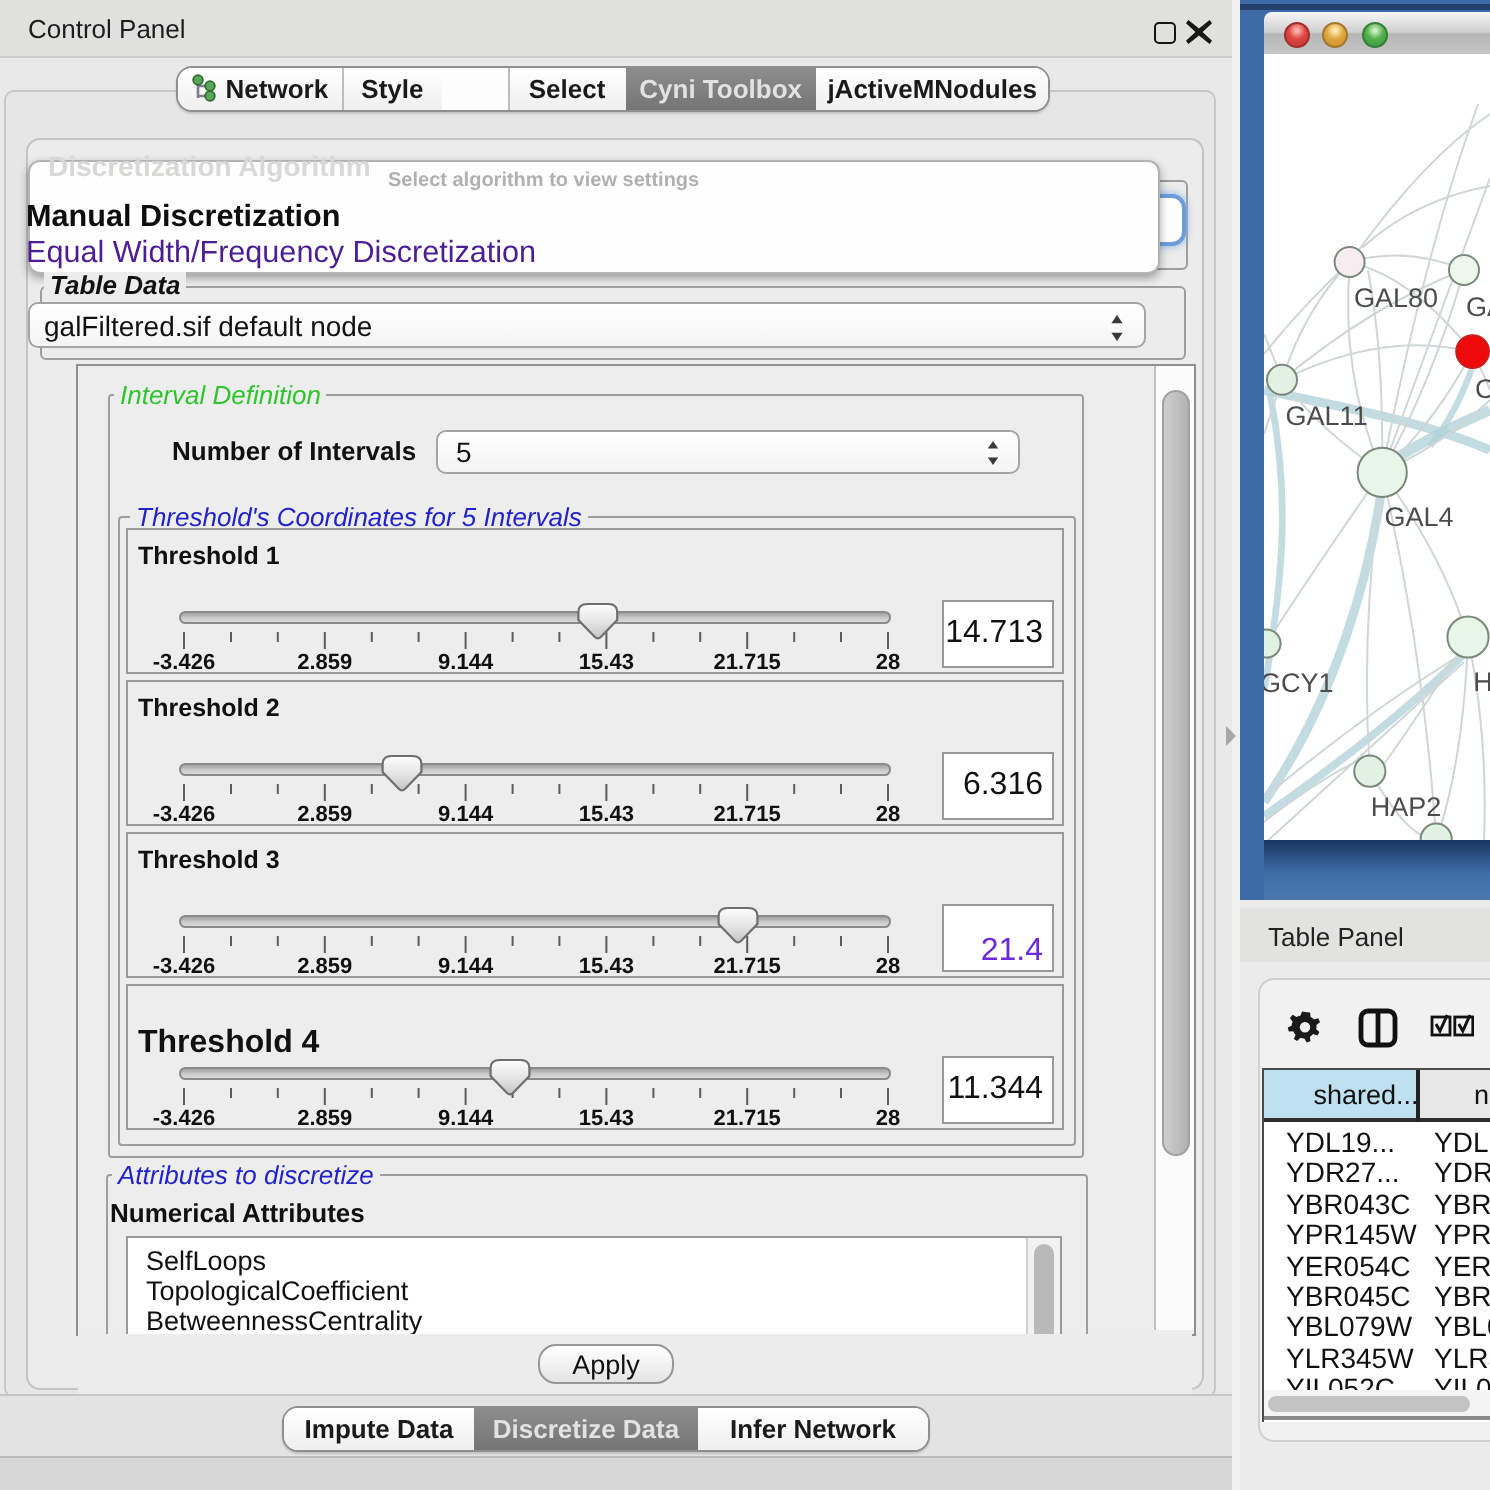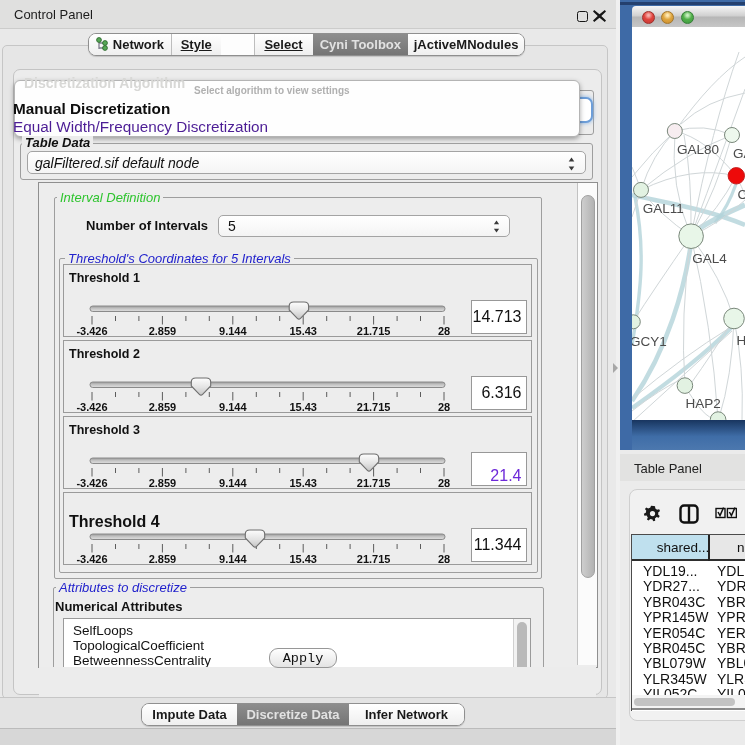--- a/index.html
+++ b/index.html
@@ -5,21 +5,21 @@
 #root{position:relative;width:745px;height:745px;background:#e9e9e9;overflow:hidden;
   font-family:"Liberation Sans",sans-serif;-webkit-font-smoothing:antialiased;}
 .abs{position:absolute;}
 .grp{position:absolute;border:1px solid #9e9e9e;border-radius:3px;}
 .gtitle{position:absolute;background:#ececec;padding:0 3px;font-size:13px;line-height:14px;font-style:italic;}
 .combo{position:absolute;background:linear-gradient(#ffffff,#f4f4f4);border:1px solid #a4a4a4;border-radius:5px;
   font-size:14px;color:#111;display:flex;align-items:center;}
 .tabbar{position:absolute;background:#fdfdfd;border:1px solid #8f8f8f;border-radius:8px;display:flex;
   font-size:13px;font-weight:bold;color:#1a1a1a;overflow:hidden;box-shadow:0 1px 1px rgba(0,0,0,0.15);}
 .tab{display:flex;align-items:center;justify-content:center;height:100%;background:linear-gradient(#ffffff,#efefef);}
-.tab.sep{border-left:1px solid #bdbdbd;text-decoration:underline;}
+.tab.sep{border-left:1px solid #bdbdbd;}
 .tab.sel{background:linear-gradient(#8d8d8d,#757575);color:#e2e2e2;}
 .bold{font-weight:bold;}
 </style></head>
 <body>
 <div id="root">
 
 <div class="abs" style="left:0;top:0;width:616px;height:28px;background:#e0e0df;border-bottom:1px solid #cccccb;"></div>
 <div class="abs" style="left:14px;top:7px;font-size:13px;color:#1c1c1c;">Control Panel</div>
 <div class="abs" style="left:577px;top:11px;width:9px;height:9px;border:1.6px solid #161616;border-radius:2.5px;"></div>
 <svg class="abs" style="left:593px;top:10px;" width="13" height="12" viewBox="0 0 13 12">
@@ -48,21 +48,21 @@
 <div class="abs" style="left:574px;top:97px;width:15px;height:22px;background:#fff;border:2px solid #6d9ed9;border-radius:0 7px 7px 0;box-shadow:0 0 4px #86b2e4;"></div>
 
 <div class="abs" style="left:14px;top:80px;width:564px;height:55px;background:#fefefe;border:1px solid #b4b4b4;border-radius:6px;box-shadow:0 2px 5px rgba(0,0,0,0.35);"></div>
 <div class="abs bold" style="left:24px;top:75px;font-size:14px;color:#d8d8d6;">Discretization Algorithm</div>
 <div class="abs" style="left:194px;top:85px;font-size:10px;font-weight:bold;color:#b0b0b0;">Select algorithm to view settings</div>
 <div class="abs bold" style="left:13px;top:100px;font-size:15.3px;color:#0e0e0e;">Manual Discretization</div>
 <div class="abs" style="left:13px;top:117.5px;font-size:15.3px;color:#4c1d95;">Equal Width/Frequency Discretization</div>
 
 <div class="grp" style="left:20px;top:143px;width:571px;height:35px;"></div>
 <div class="gtitle" style="left:22px;top:136px;color:#111;font-weight:600;">Table Data</div>
-<div class="combo" style="left:27px;top:151px;width:557px;height:21px;font-style:italic;">
+<div class="combo" style="left:14px;top:151px;width:557px;height:21px;">
   <span style="margin-left:7px;">galFiltered.sif default node</span>
   <svg width="9" height="14" viewBox="0 0 9 14" style="position:absolute;right:9px;top:5px;">
     <path d="M4.5 0.5 L7.3 4.6 L1.7 4.6 Z" fill="#3a3a3a"></path>
         <path d="M4.5 13.5 L7.3 9.4 L1.7 9.4 Z" fill="#3a3a3a"></path>
   </svg>
 </div>
 
 <div class="abs" style="left:38px;top:182px;width:558px;height:484px;background:#ededed;border:1px solid #8f8f8f;"></div>
 
 <div class="abs" style="left:577px;top:183px;width:19px;height:482px;background:#fbfbfb;border-left:1px solid #c2c2c2;"></div>
@@ -171,21 +171,21 @@
 <div class="gtitle" style="left:56px;top:581px;color:#2222cc;background:#ededed;">Attributes to discretize</div>
 <div class="abs bold" style="left:55px;top:599px;font-size:13px;color:#111;">Numerical Attributes</div>
 <div class="abs" style="left:63px;top:618px;width:466px;height:48px;background:#ffffff;border:1px solid #9a9a9a;border-bottom:none;overflow:hidden;">
   <div style="font-size:13.5px;color:#111;padding-left:9px;line-height:15.4px;padding-top:3.5px;">SelfLoops<br>TopologicalCoefficient<br>BetweennessCentrality</div>
   <div style="position:absolute;right:0;top:0;width:16px;height:48px;background:#f2f2f2;border-left:1px solid #d0d0d0;"></div>
   <div style="position:absolute;right:3px;top:3px;width:10px;height:46px;background:#b9b9b9;border-radius:5px 5px 0 0;"></div>
 </div>
 
 <div class="abs" style="left:39px;top:667px;width:557px;height:30px;background:#ececec;"></div>
 
-<div class="abs" style="left:269px;top:648px;width:66px;height:18px;background:linear-gradient(#ffffff,#e4e4e4);border:1px solid #979797;border-radius:9px;display:flex;align-items:center;justify-content:center;font-size:13.5px;color:#111;font-family:Liberation Mono, monospace;">Apply</div>
+<div class="abs" style="left:269px;top:672px;width:66px;height:18px;background:linear-gradient(#ffffff,#e4e4e4);border:1px solid #979797;border-radius:9px;display:flex;align-items:center;justify-content:center;font-size:13.5px;color:#111;">Apply</div>
 
 <div class="abs" style="left:0;top:697px;width:616px;height:31px;background:#e3e3e3;border-top:1px solid #c6c6c6;"></div>
 <div class="tabbar" style="left:141px;top:703px;width:322px;height:21px;">
   <div class="tab" style="width:95px;">Impute Data</div>
   <div class="tab sel" style="width:112px;">Discretize Data</div>
   <div class="tab" style="width:115px;">Infer Network</div>
 </div>
 <div class="abs" style="left:0;top:728px;width:616px;height:17px;background:#d7d7d7;border-top:1px solid #bbbbbb;"></div>
 
 <div class="abs" style="left:616px;top:0;width:4px;height:745px;background:#f0f0f0;"></div>

